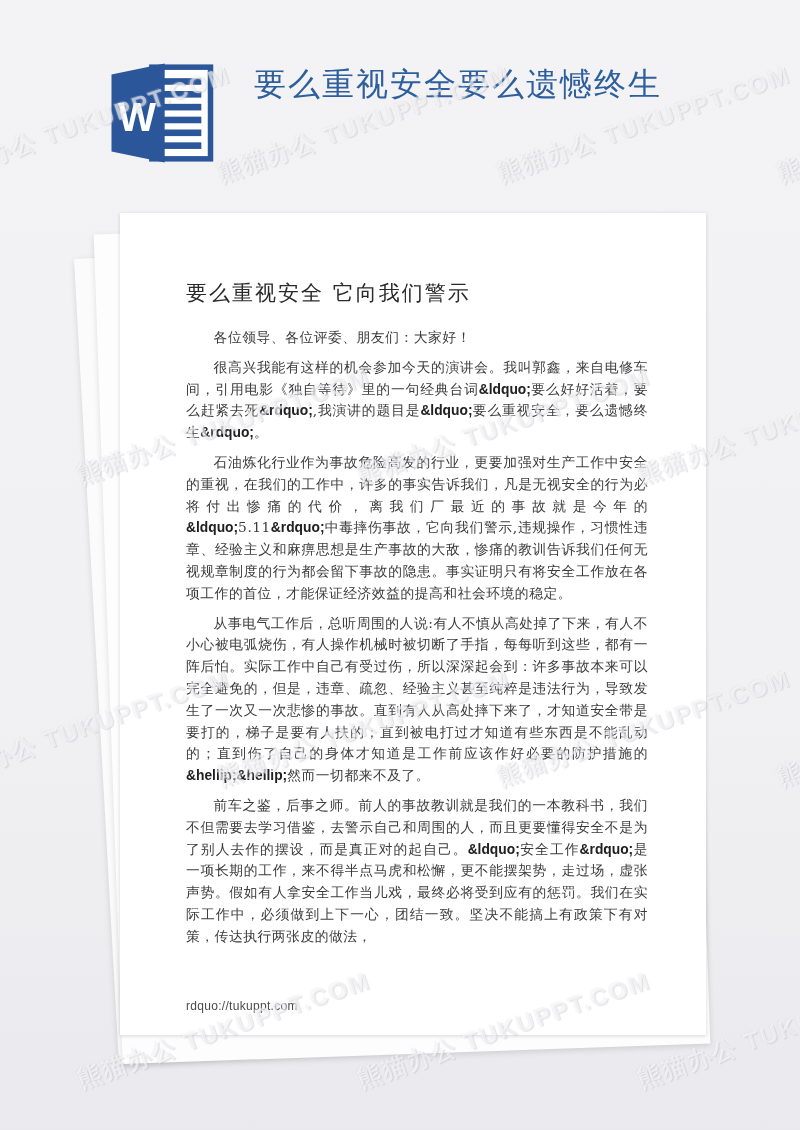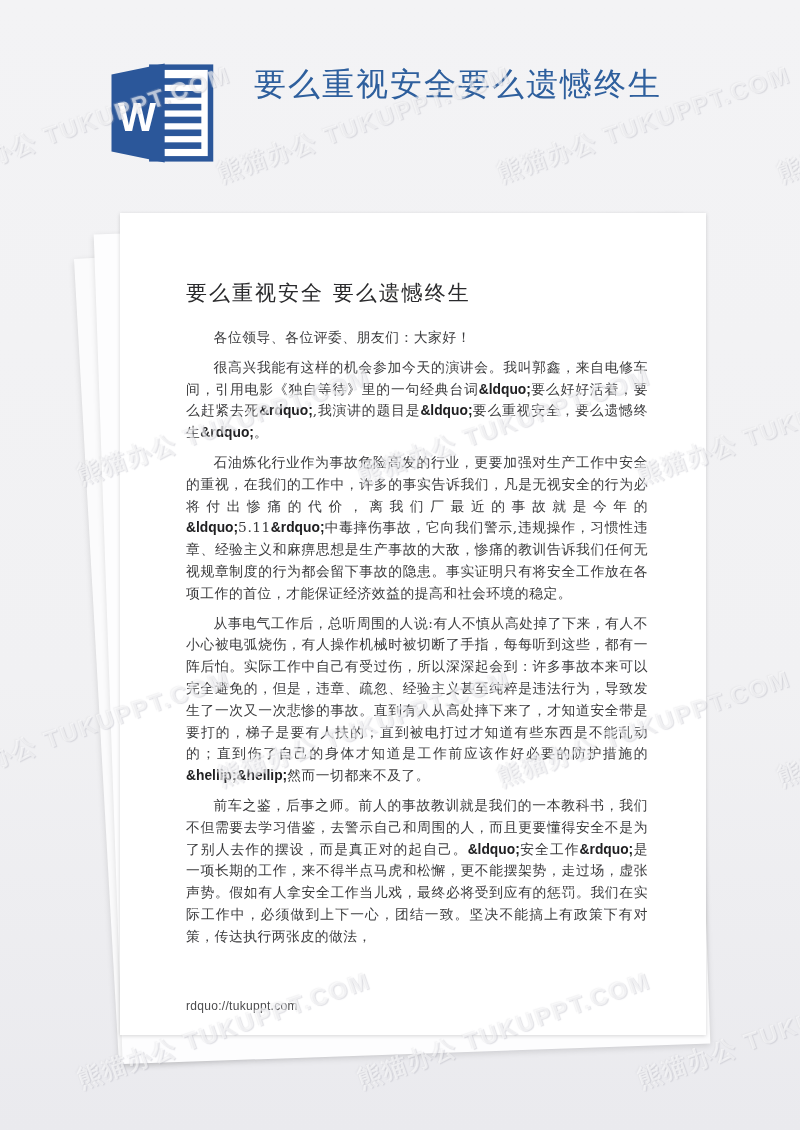--- a/index.html
+++ b/index.html
@@ -88,21 +88,21 @@
     <polygon points="5,9 34,3 34,57 5,51" fill="#2b579a"></polygon>
     <text x="19" y="40" text-anchor="middle" font-family="Liberation Sans, DejaVu Sans, sans-serif" font-size="22" font-weight="700" fill="#ffffff">W</text>
   </svg>
   <h1 class="doc-title">要么重视安全要么遗憾终生</h1>
 </div>
 
 <div class="page-behind pb2"></div>
 <div class="page-behind pb1"></div>
 
 <article class="page">
-  <h2 class="doc-heading">要么重视安全 要么遗憾终生</h2>
+  <h2 class="doc-heading">要么重视安全 它向我们警示</h2>
   <div class="doc-body" id="paragraphs">
       <p>各位领导、各位评委、朋友们：大家好！</p>
       <p>很高兴我能有这样的机会参加今天的演讲会。我叫郭鑫，来自电修车间，引用电影《独自等待》里的一句经典台词<span class="ent">&amp;ldquo;</span>要么好好活着，要么赶紧去死<span class="ent">&amp;rdquo;</span>,我演讲的题目是<span class="ent">&amp;ldquo;</span>要么重视安全，要么遗憾终生<span class="ent">&amp;rdquo;</span>。</p>
       <p>石油炼化行业作为事故危险高发的行业，更要加强对生产工作中安全的重视，在我们的工作中，许多的事实告诉我们，凡是无视安全的行为必将付出惨痛的代价，离我们厂最近的事故就是今年的<span class="ent">&amp;ldquo;</span>5.11<span class="ent">&amp;rdquo;</span>中毒摔伤事故，它向我们警示,违规操作，习惯性违章、经验主义和麻痹思想是生产事故的大敌，惨痛的教训告诉我们任何无视规章制度的行为都会留下事故的隐患。事实证明只有将安全工作放在各项工作的首位，才能保证经济效益的提高和社会环境的稳定。</p>
       <p>从事电气工作后，总听周围的人说:有人不慎从高处掉了下来，有人不小心被电弧烧伤，有人操作机械时被切断了手指，每每听到这些，都有一阵后怕。实际工作中自己有受过伤，所以深深起会到：许多事故本来可以完全避免的，但是，违章、疏忽、经验主义甚至纯粹是违法行为，导致发生了一次又一次悲惨的事故。直到有人从高处摔下来了，才知道安全带是要打的，梯子是要有人扶的；直到被电打过才知道有些东西是不能乱动的；直到伤了自己的身体才知道是工作前应该作好必要的防护措施的<span class="ent">&amp;hellip;</span><span class="ent">&amp;hellip;</span>然而一切都来不及了。</p>
       <p>前车之鉴，后事之师。前人的事故教训就是我们的一本教科书，我们不但需要去学习借鉴，去警示自己和周围的人，而且更要懂得安全不是为了别人去作的摆设，而是真正对的起自己。<span class="ent">&amp;ldquo;</span>安全工作<span class="ent">&amp;rdquo;</span>是一项长期的工作，来不得半点马虎和松懈，更不能摆架势，走过场，虚张声势。假如有人拿安全工作当儿戏，最终必将受到应有的惩罚。我们在实际工作中，必须做到上下一心，团结一致。坚决不能搞上有政策下有对策，传达执行两张皮的做法，</p>
     </div>
   <div class="page-footer">rdquo://tukuppt.com</div>
 </article>
 

